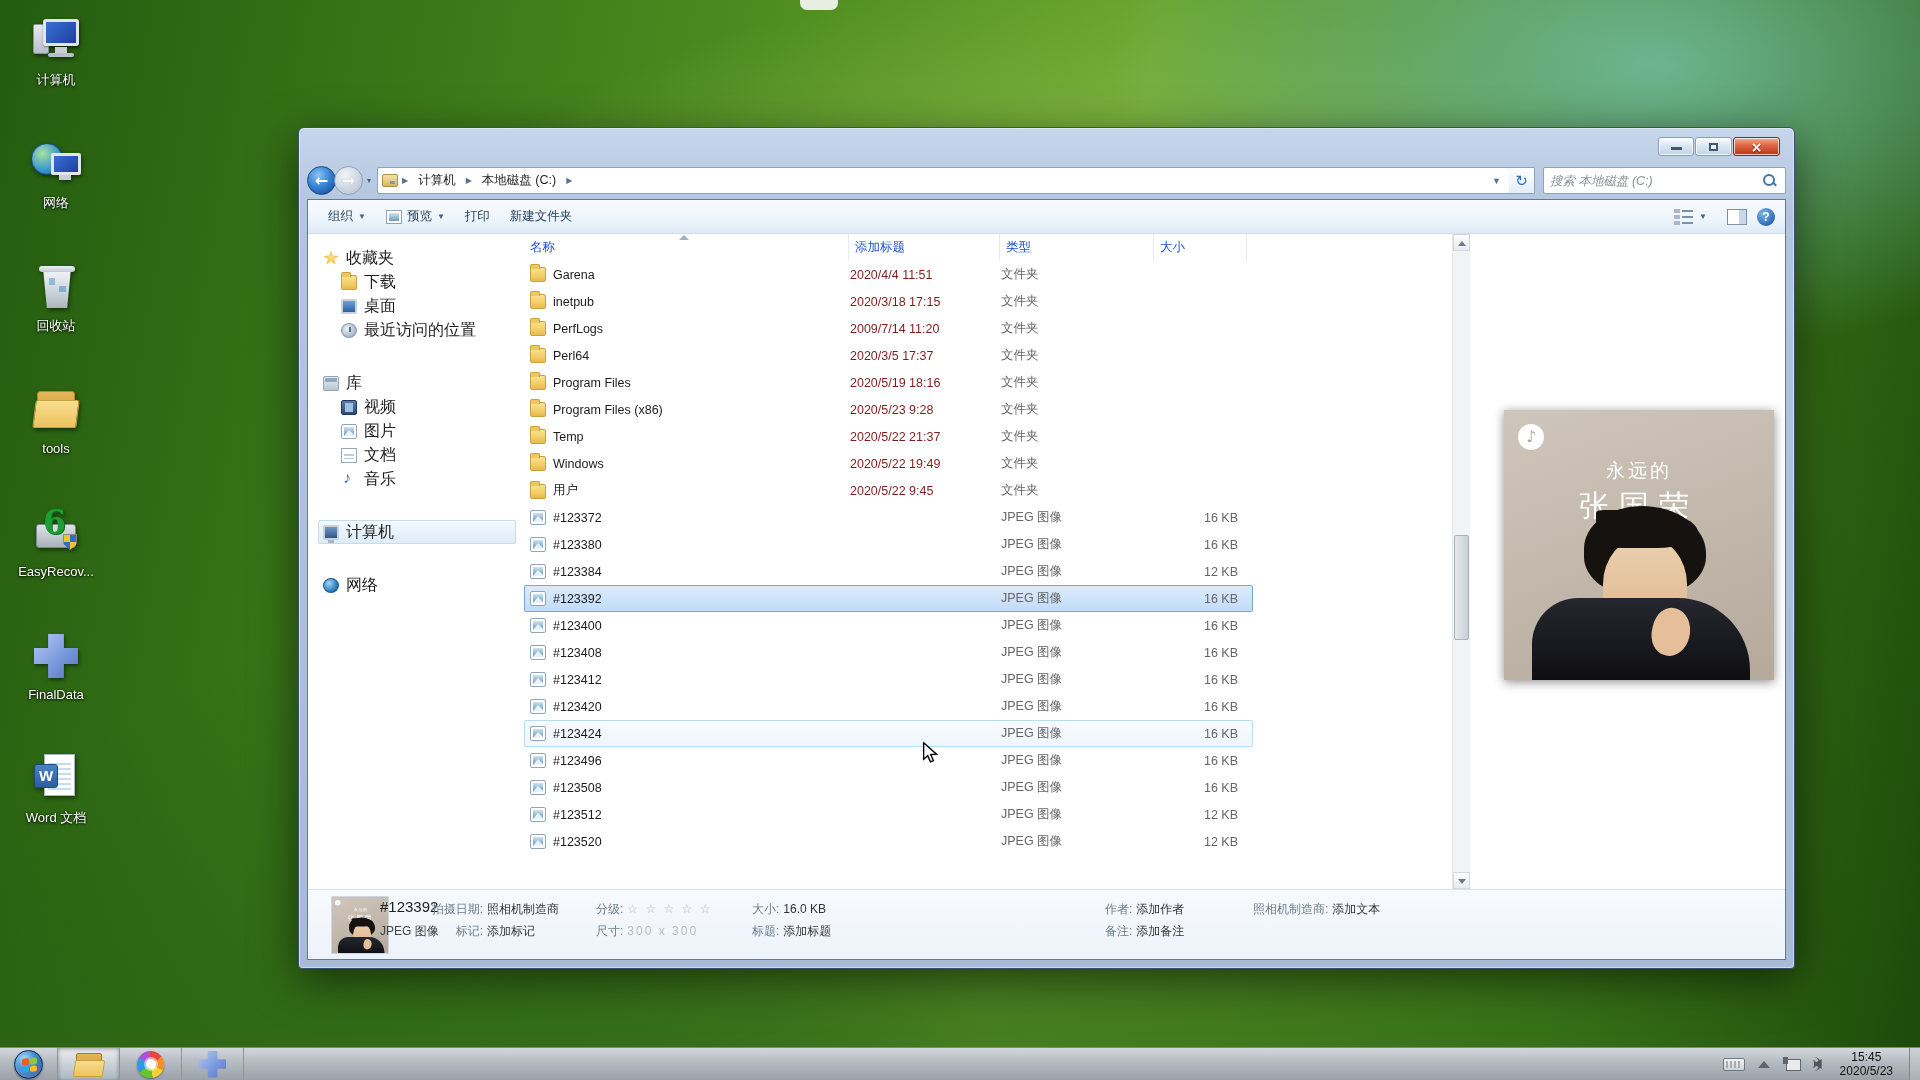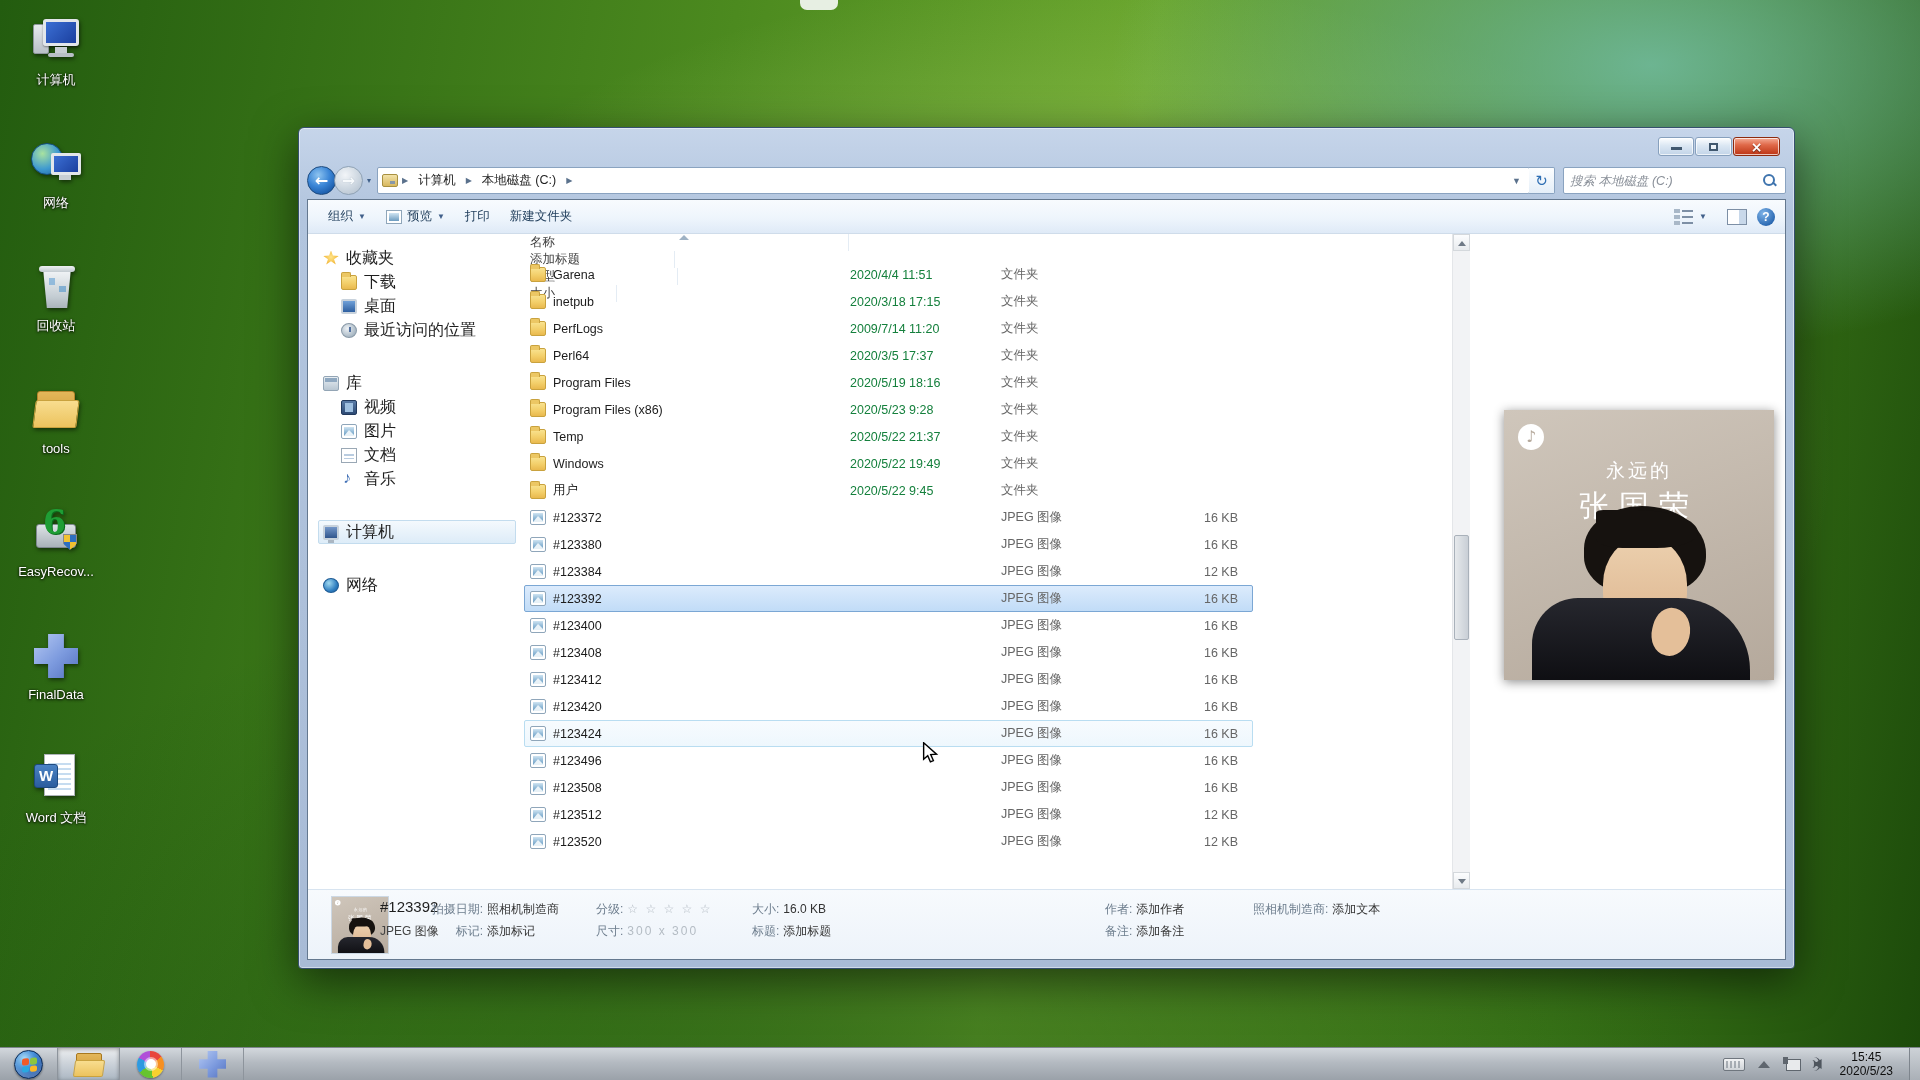--- a/index.html
+++ b/index.html
@@ -76,21 +76,21 @@
   .btn-fwd span{color:#f7fafc;text-shadow:0 0 1px #98a8b8;}
   .hist-drop{color:#3f608a;font-size:8px;margin:0 2px 0 0;}
   .addr-bar{flex:1;height:27px;background:#fff;border:1px solid #8aa3c0;border-radius:2px;display:flex;align-items:center;padding:0 4px;gap:2px;min-width:0;}
   .drive-ic{width:16px;height:13px;background:linear-gradient(#f2e2a8,#d8b860);border:1px solid #a89040;border-radius:2px;position:relative;flex:none;}
   .drive-ic::after{content:"";position:absolute;right:2px;bottom:2px;width:5px;height:3px;background:#8898a8;}
   .crumb{font-size:12.5px;color:#1e1e1e;padding:3px 6px;border-radius:2px;}
   .crumb-sep{font-size:8px;color:#5f7purple;color:#5a718c;padding:0 2px;}
   .addr-spacer{flex:1;}
   .addr-drop{font-size:9px;color:#5a718c;padding:0 4px;}
   .btn-refresh{width:26px;height:27px;border:1px solid #8aa3c0;border-left:none;border-radius:0 2px 2px 0;background:linear-gradient(#fdfeff,#e4eef8);color:#2f6fb4;font-size:15px;line-height:25px;text-align:center;flex:none;margin-left:-5px;}
-  .search-box{width:223px;height:27px;background:#fff;border:1px solid #8aa3c0;border-radius:2px;display:flex;align-items:center;flex:none;margin-left:4px;}
+  .search-box{width:243px;height:27px;background:#fff;border:1px solid #8aa3c0;border-radius:2px;display:flex;align-items:center;flex:none;margin-left:4px;}
   .search-box input{flex:1;border:none;outline:none;font:italic 12.5px "Liberation Sans",sans-serif;color:#777;padding:0 6px;min-width:0;background:transparent;}
   .search-box input::placeholder{color:#8a9099;font-style:italic;}
   .mag{width:15px;height:15px;position:relative;margin-right:8px;flex:none;}
   .mag::before{content:"";position:absolute;left:1px;top:1px;width:8px;height:8px;border:2px solid #3f74ae;border-radius:50%;}
   .mag::after{content:"";position:absolute;left:10px;top:10px;width:5px;height:2px;background:#3f74ae;transform:rotate(45deg);}
 
   .win-body{height:761px;background:#fff;border:1px solid #64788f;display:flex;flex-direction:column;}
   
   .toolbar{height:34px;background:linear-gradient(#f8fbfe,#eef5fc 55%,#dfeaf7);border-bottom:1px solid #cfdcea;display:flex;align-items:center;padding:0 10px;font-size:12.5px;color:#1e3c5a;}
   .tb-item{display:flex;align-items:center;gap:5px;padding:5px 10px;border-radius:2px;}
@@ -128,31 +128,31 @@
   .ic-pic::after,.ic-image::after{content:"";position:absolute;left:2px;bottom:2px;border-left:5px solid transparent;border-right:6px solid transparent;border-bottom:6px solid #eef6fa;opacity:.95;}
   .ic-doc{background:#fff;border:1px solid #9aa8b5;}
   .ic-doc::before{content:"";position:absolute;inset:3px 2px;background:repeating-linear-gradient(#fff 0 2px,#b9cce0 2px 4px);}
   .ic-music::before{content:"\266A";position:absolute;left:2px;top:-2px;color:#3f6fb5;font-size:16px;line-height:16px;}
   .ic-pc{background:linear-gradient(#7396c8,#31568c);border:2px solid #c8d2dc;border-radius:2px;}
   .ic-pc::after{content:"";position:absolute;left:3px;bottom:-5px;width:6px;height:3px;background:#aab6c2;}
   .ic-net{background:radial-gradient(circle at 35% 32%,#9fd8f0,#2f7ec0 62%,#1c5a94);border-radius:50%;border:1px solid #1c5a94;}
 
   
   .listpane{width:936px;flex:none;position:relative;font-size:12.5px;}
-  .lheader{display:flex;height:27px;padding-left:8px;color:#404040;position:relative;flex-direction:column;}
+  .lheader{display:flex;height:27px;padding-left:8px;color:#1d4ed8;position:relative;}
   .hc{display:flex;align-items:center;padding-left:6px;border-right:1px solid #e4ecf4;height:100%;}
   .h-name{width:325px;}.h-date{width:151px;}.h-type{width:154px;}.h-size{width:93px;}.h-extra{flex:1;border-right:none;}
   .sort-up{position:absolute;left:163px;top:1px;width:0;height:0;border-left:5px solid transparent;border-right:5px solid transparent;border-bottom:5px solid #9fb2c4;}
   .rows{position:relative;}
   .frow{display:flex;align-items:center;height:27px;margin-left:8px;width:729px;border:1px solid transparent;border-radius:2px;color:#1c1c1c;}
   .frow.selected{background:linear-gradient(#dcebfc,#c1dcf7);border-color:#7ba7d4;}
   .frow.hover{background:linear-gradient(#f7fbfe,#eef7fd);border-color:#b9ddf1;}
   .c-name{width:325px;display:flex;align-items:flex-end;padding-left:5px;}
   .c-name .ic{margin-right:7px;}
-  .c-date{width:151px;color:#15803d;}
+  .c-date{width:151px;color:#7f1d1d;}
   .c-type{width:154px;color:#666;}
   .c-size{width:93px;color:#666;text-align:right;padding-right:10px;}
 
   
   .vscroll{width:18px;flex:none;background:#f2f3f5;border-left:1px solid #e4e6e9;position:relative;}
   .sb-btn{position:absolute;left:0;width:17px;height:17px;background:linear-gradient(#fcfdfe,#e8ebee);border:1px solid #d4d8dc;}
   .sb-up{top:0;}.sb-down{bottom:0;}
   .sb-btn::before{content:"";position:absolute;left:4px;}
   .sb-up::before{top:6px;border-left:4px solid transparent;border-right:4px solid transparent;border-bottom:5px solid #6f7a86;}
   .sb-down::before{top:6px;border-left:4px solid transparent;border-right:4px solid transparent;border-top:5px solid #6f7a86;}

